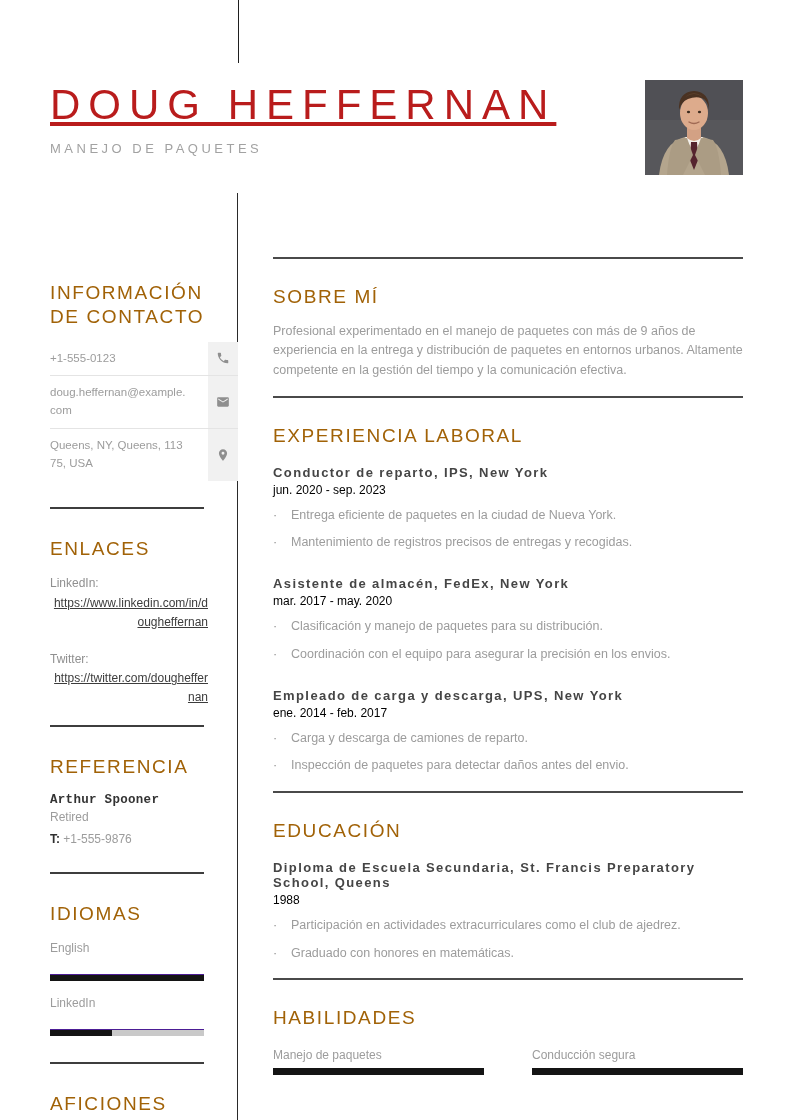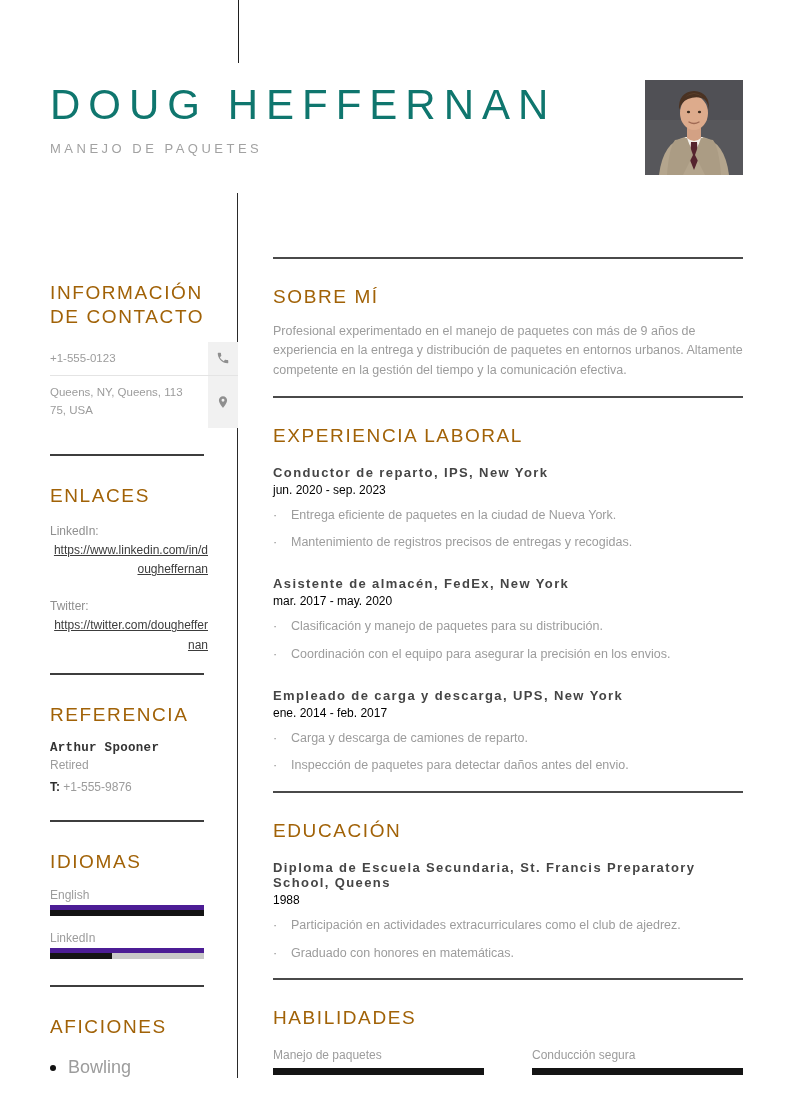--- a/index.html
+++ b/index.html
@@ -19,23 +19,24 @@
     left: 238px; top: 0;
     width: 1px; height: 63px;
     background: #1f1f1f;
   }
   
   .header { position: relative; padding: 82px 51px 0 50px; height: 193px; }
   .name {
     font-size: 42px;
     font-weight: 400;
     letter-spacing: 8px;
-    color: #0f766e;
+    color: #b91c1c;
     line-height: 1.1;
     white-space: nowrap;
+    text-decoration: underline;
   }
   .job-title {
     margin-top: 13px;
     font-size: 13px;
     letter-spacing: 3.5px;
     color: #a2a2a2;
   }
   .photo {
     position: absolute;
     top: 80px; right: 51px;
@@ -95,21 +96,21 @@
     display: block;
     text-align: right;
   }
   
   .ref-name { font-size: 12.5px; font-weight: 700; color: #333333; margin-top: 14px; letter-spacing: .3px; font-family: Liberation Mono, monospace; }
   .ref-role { font-size: 12px; color: #9c9c9c; margin-top: 3px; }
   .ref-phone { font-size: 12px; color: #9c9c9c; margin-top: 8px; }
   .ref-phone b { color: #2f2f2f; font-weight: 700; }
   
   .lang-item { width: 154px; margin-top: 15px; }
-  .lang-name { font-size: 12px; color: #9c9c9c; padding-bottom: 3px; border-bottom: 5px solid #4c1d95; }
+  .lang-name { font-size: 12px; color: #9c9c9c; padding-bottom: 19px; border-bottom: 1px solid #4c1d95; }
   .bar-track { height: 6px; background: #c9c9c9; width: 100%; }
   .bar-fill { height: 6px; background: #141414; }
   
   .hobby-list { margin-top: 10px; list-style: none; }
   .hobby-item { display: flex; align-items: center; margin-top: 18px; }
   .hobby-dot { width: 6px; height: 6px; border-radius: 50%; background: #111111; margin-right: 12px; flex: 0 0 6px; }
   .hobby-text { font-size: 18px; color: #9c9c9c; }
   
   .about-text {
     margin-top: 13px;
@@ -177,20 +178,28 @@
     <div class="sidebar">
 
       <div class="sec-heading" style="width:170px">INFORMACIÓN DE CONTACTO</div>
 
       <div class="contact-list">
         <div class="contact-row">
           <div class="contact-text">+1-555-0123</div>
           <div class="contact-icon-cell">
             <svg viewBox="0 0 24 24">
                 <path d="M6.6 10.8c1.4 2.8 3.8 5.1 6.6 6.6l2.2-2.2c.3-.3.7-.4 1-.2 1.1.4 2.3.6 3.6.6.6 0 1 .4 1 1V20c0 .6-.4 1-1 1C10.6 21 3 13.4 3 4c0-.6.4-1 1-1h3.5c.6 0 1 .4 1 1 0 1.2.2 2.4.6 3.6.1.3 0 .7-.2 1l-2.3 2.2z"></path>
+              </svg>
+          </div>
+        </div>
+        <div class="contact-row">
+          <div class="contact-text">doug.heffernan@example.com</div>
+          <div class="contact-icon-cell">
+            <svg viewBox="0 0 24 24">
+                <path d="M20 4H4c-1.1 0-2 .9-2 2v12c0 1.1.9 2 2 2h16c1.1 0 2-.9 2-2V6c0-1.1-.9-2-2-2zm0 4l-8 5-8-5V6l8 5 8-5v2z"></path>
               </svg>
           </div>
         </div>
         <div class="contact-row">
           <div class="contact-text">Queens, NY, Queens, 11375, USA</div>
           <div class="contact-icon-cell">
             <svg viewBox="0 0 24 24">
                 <path d="M12 2C8.1 2 5 5.1 5 9c0 5.2 7 13 7 13s7-7.8 7-13c0-3.9-3.1-7-7-7zm0 9.5A2.5 2.5 0 1 1 12 6.5a2.5 2.5 0 0 1 0 5z"></path>
               </svg>
           </div>

